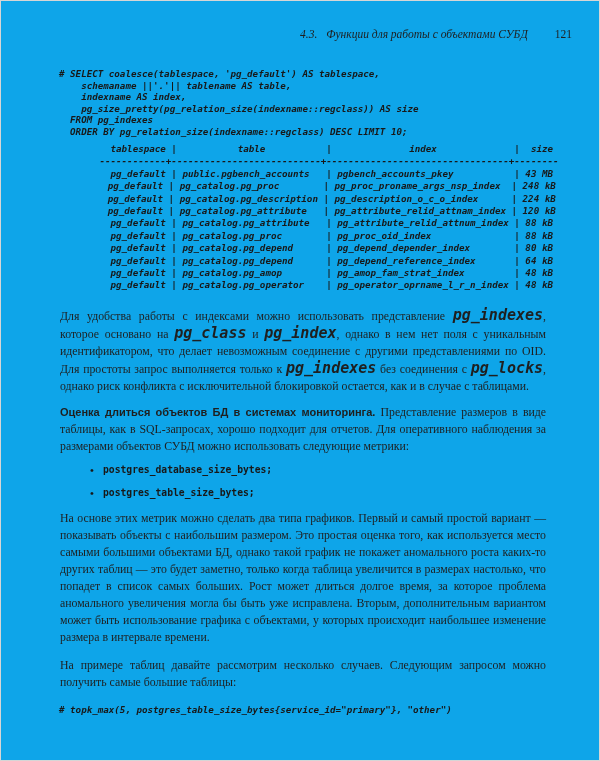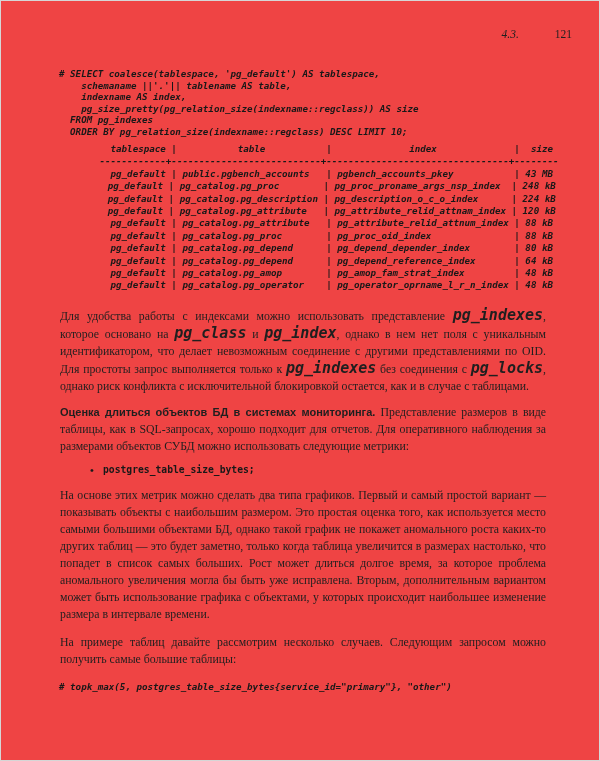--- a/index.html
+++ b/index.html
@@ -1,18 +1,18 @@
 <!DOCTYPE html>
 <html><head>
 <meta charset="utf-8">
 <style>
   html,body{margin:0;padding:0;background:#ffffff;}
   .page{
     width:600px;height:761px;box-sizing:border-box;
-    border:1px solid #d6d6d6;background:#ef4444;overflow:hidden;
+    border:1px solid #d6d6d6;background:#0ea5e9;overflow:hidden;
     color:#1f1f1f;
   }
   .header{
     display:flex;justify-content:flex-end;align-items:baseline;
     margin:27px 27px 0 60px;
     font-family:"Liberation Serif",serif;font-size:11.5px;
   }
   .htitle{font-style:italic;}
   .section-no{font-style:italic;margin-right:9px;}
   .pageno{margin-left:27px;font-style:normal;}
@@ -51,20 +51,21 @@
   }
   pre.topk{font-size:9.2px;line-height:11.5px;margin:13px 0 0 -1px;text-align:left;}
 </style>
 </head>
 <body>
 
 <div class="page">
 
   <div class="header">
     <span class="section-no">4.3.</span>
+    <span class="htitle">Функции для работы с объектами СУБД</span>
     <span class="pageno">121</span>
   </div>
 
   <pre class="code query"># SELECT coalesce(tablespace, 'pg_default') AS tablespace,
     schemaname ||'.'|| tablename AS table,
     indexname AS index,
     pg_size_pretty(pg_relation_size(indexname::regclass)) AS size
   FROM pg_indexes
   ORDER BY pg_relation_size(indexname::regclass) DESC LIMIT 10;</pre>
 
@@ -78,20 +79,21 @@
  pg_default | pg_catalog.pg_proc        | pg_proc_oid_index               | 88 kB
  pg_default | pg_catalog.pg_depend      | pg_depend_depender_index        | 80 kB
  pg_default | pg_catalog.pg_depend      | pg_depend_reference_index       | 64 kB
  pg_default | pg_catalog.pg_amop        | pg_amop_fam_strat_index         | 48 kB
  pg_default | pg_catalog.pg_operator    | pg_operator_oprname_l_r_n_index | 48 kB</pre>
 
   <div class="body-text">
     <p class="para p1"><span>Для удобства работы с индексами можно использовать представление </span><span class="mono">pg_indexes</span><span>, которое основано на </span><span class="mono">pg_class</span><span> и </span><span class="mono">pg_index</span><span>, однако в нем нет поля с уникальным идентификатором, что делает невозможным соединение с другими представлениями по OID. Для простоты запрос выполняется только к </span><span class="mono">pg_indexes</span><span> без соединения с </span><span class="mono">pg_locks</span><span>, однако риск конфликта с исключительной блокировкой остается, как и в случае с таблицами.</span></p>
     <p class="para p2"><span class="runin">Оценка длиться объектов БД в системах мониторинга.</span><span>  Представление размеров в виде таблицы, как в SQL-запросах, хорошо подходит для отчетов. Для оперативного наблюдения за размерами объектов СУБД можно использовать следующие метрики:</span></p>
     <ul class="metrics">
+        <li>postgres_database_size_bytes;</li>
         <li>postgres_table_size_bytes;</li>
       </ul>
     <p class="para p3"><span>На основе этих метрик можно сделать два типа графиков. Первый и самый простой вариант — показывать объекты с наибольшим размером. Это простая оценка того, как используется место самыми большими объектами БД, однако такой график не покажет аномального роста каких-то других таблиц — это будет заметно, только когда таблица увеличится в размерах настолько, что попадет в список самых больших. Рост может длиться долгое время, за которое проблема аномального увеличения могла бы быть уже исправлена. Вторым, дополнительным вариантом может быть использование графика с объектами, у которых происходит наибольшее изменение размера в интервале времени.</span></p>
     <p class="para p4"><span>На примере таблиц давайте рассмотрим несколько случаев. Следующим запросом можно получить самые большие таблицы:</span></p>
     <pre class="code topk"># topk_max(5, postgres_table_size_bytes{service_id="primary"}, "other")</pre>
   </div>
 
 </div>
 
 </body></html>

